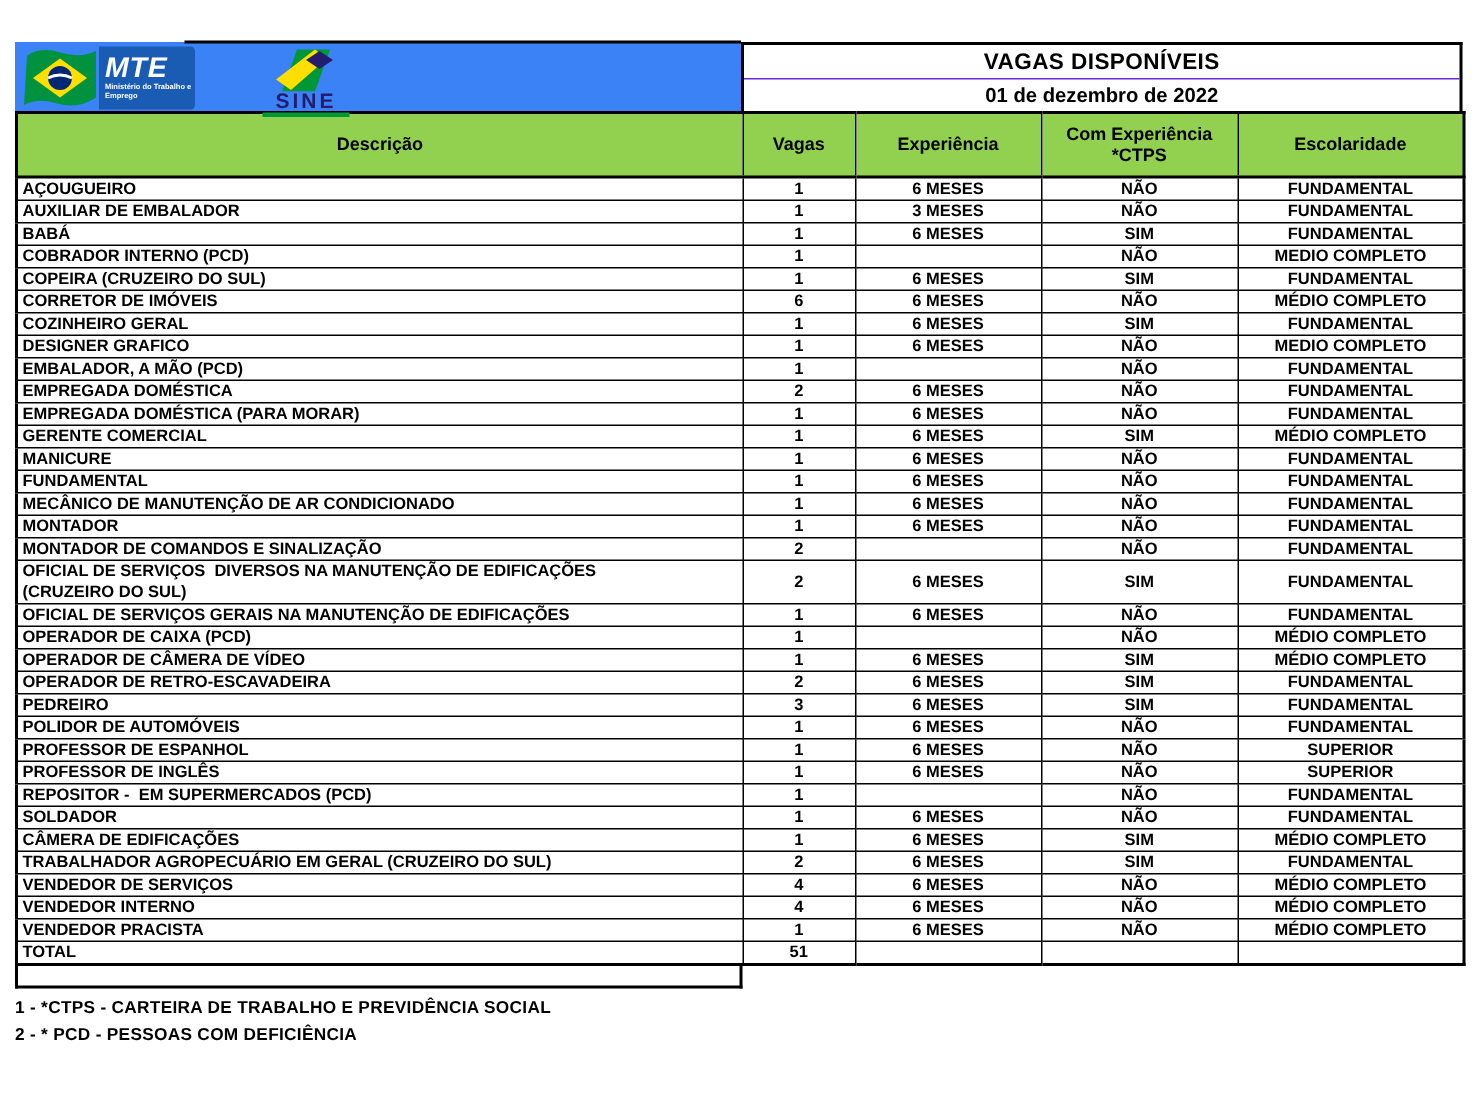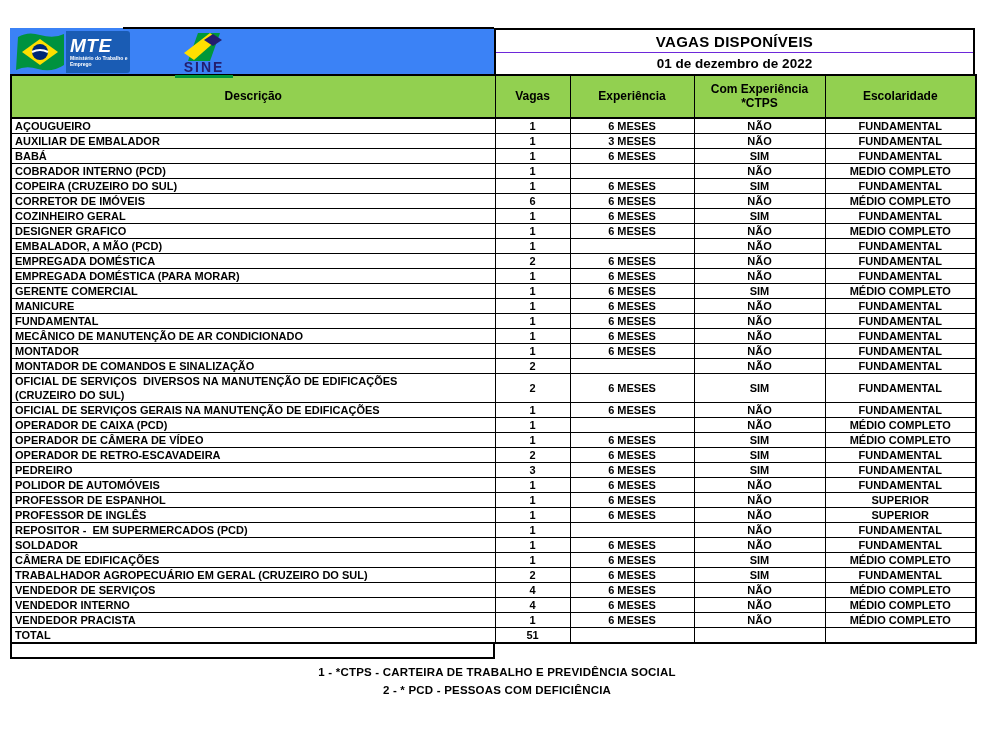--- a/index.html
+++ b/index.html
@@ -45,21 +45,21 @@
   th.ctps { white-space:pre-line; }
   td { height:15px; font-size:11px; line-height:14px; }
   td.c-desc { text-align:left; padding:0 3px; white-space:pre-wrap; border-left-width:2px;margin-top:14px; }
   td.c-num { text-align:center; }
   td.c-esc { border-right-width:2px; }
   tbody tr:last-child td { border-bottom-width:2px; }
 
   .empty-box { width:485px; height:15px; border:2px solid #000; border-top:none; }
 
   .footnotes { margin-top:7px; font-size:11.5px; }
-  .footnotes .note { margin-bottom:6px; letter-spacing:.2px;text-align:center; }
+  .footnotes .note { margin-bottom:6px; letter-spacing:.2px; }
 </style>
 </head>
 <body>
 
 <div class="sheet">
 
   <div class="header-band">
     <div class="logo-cell">
       <div class="mte-logo">
         <svg class="mte-flag" viewBox="0 0 52 42">

